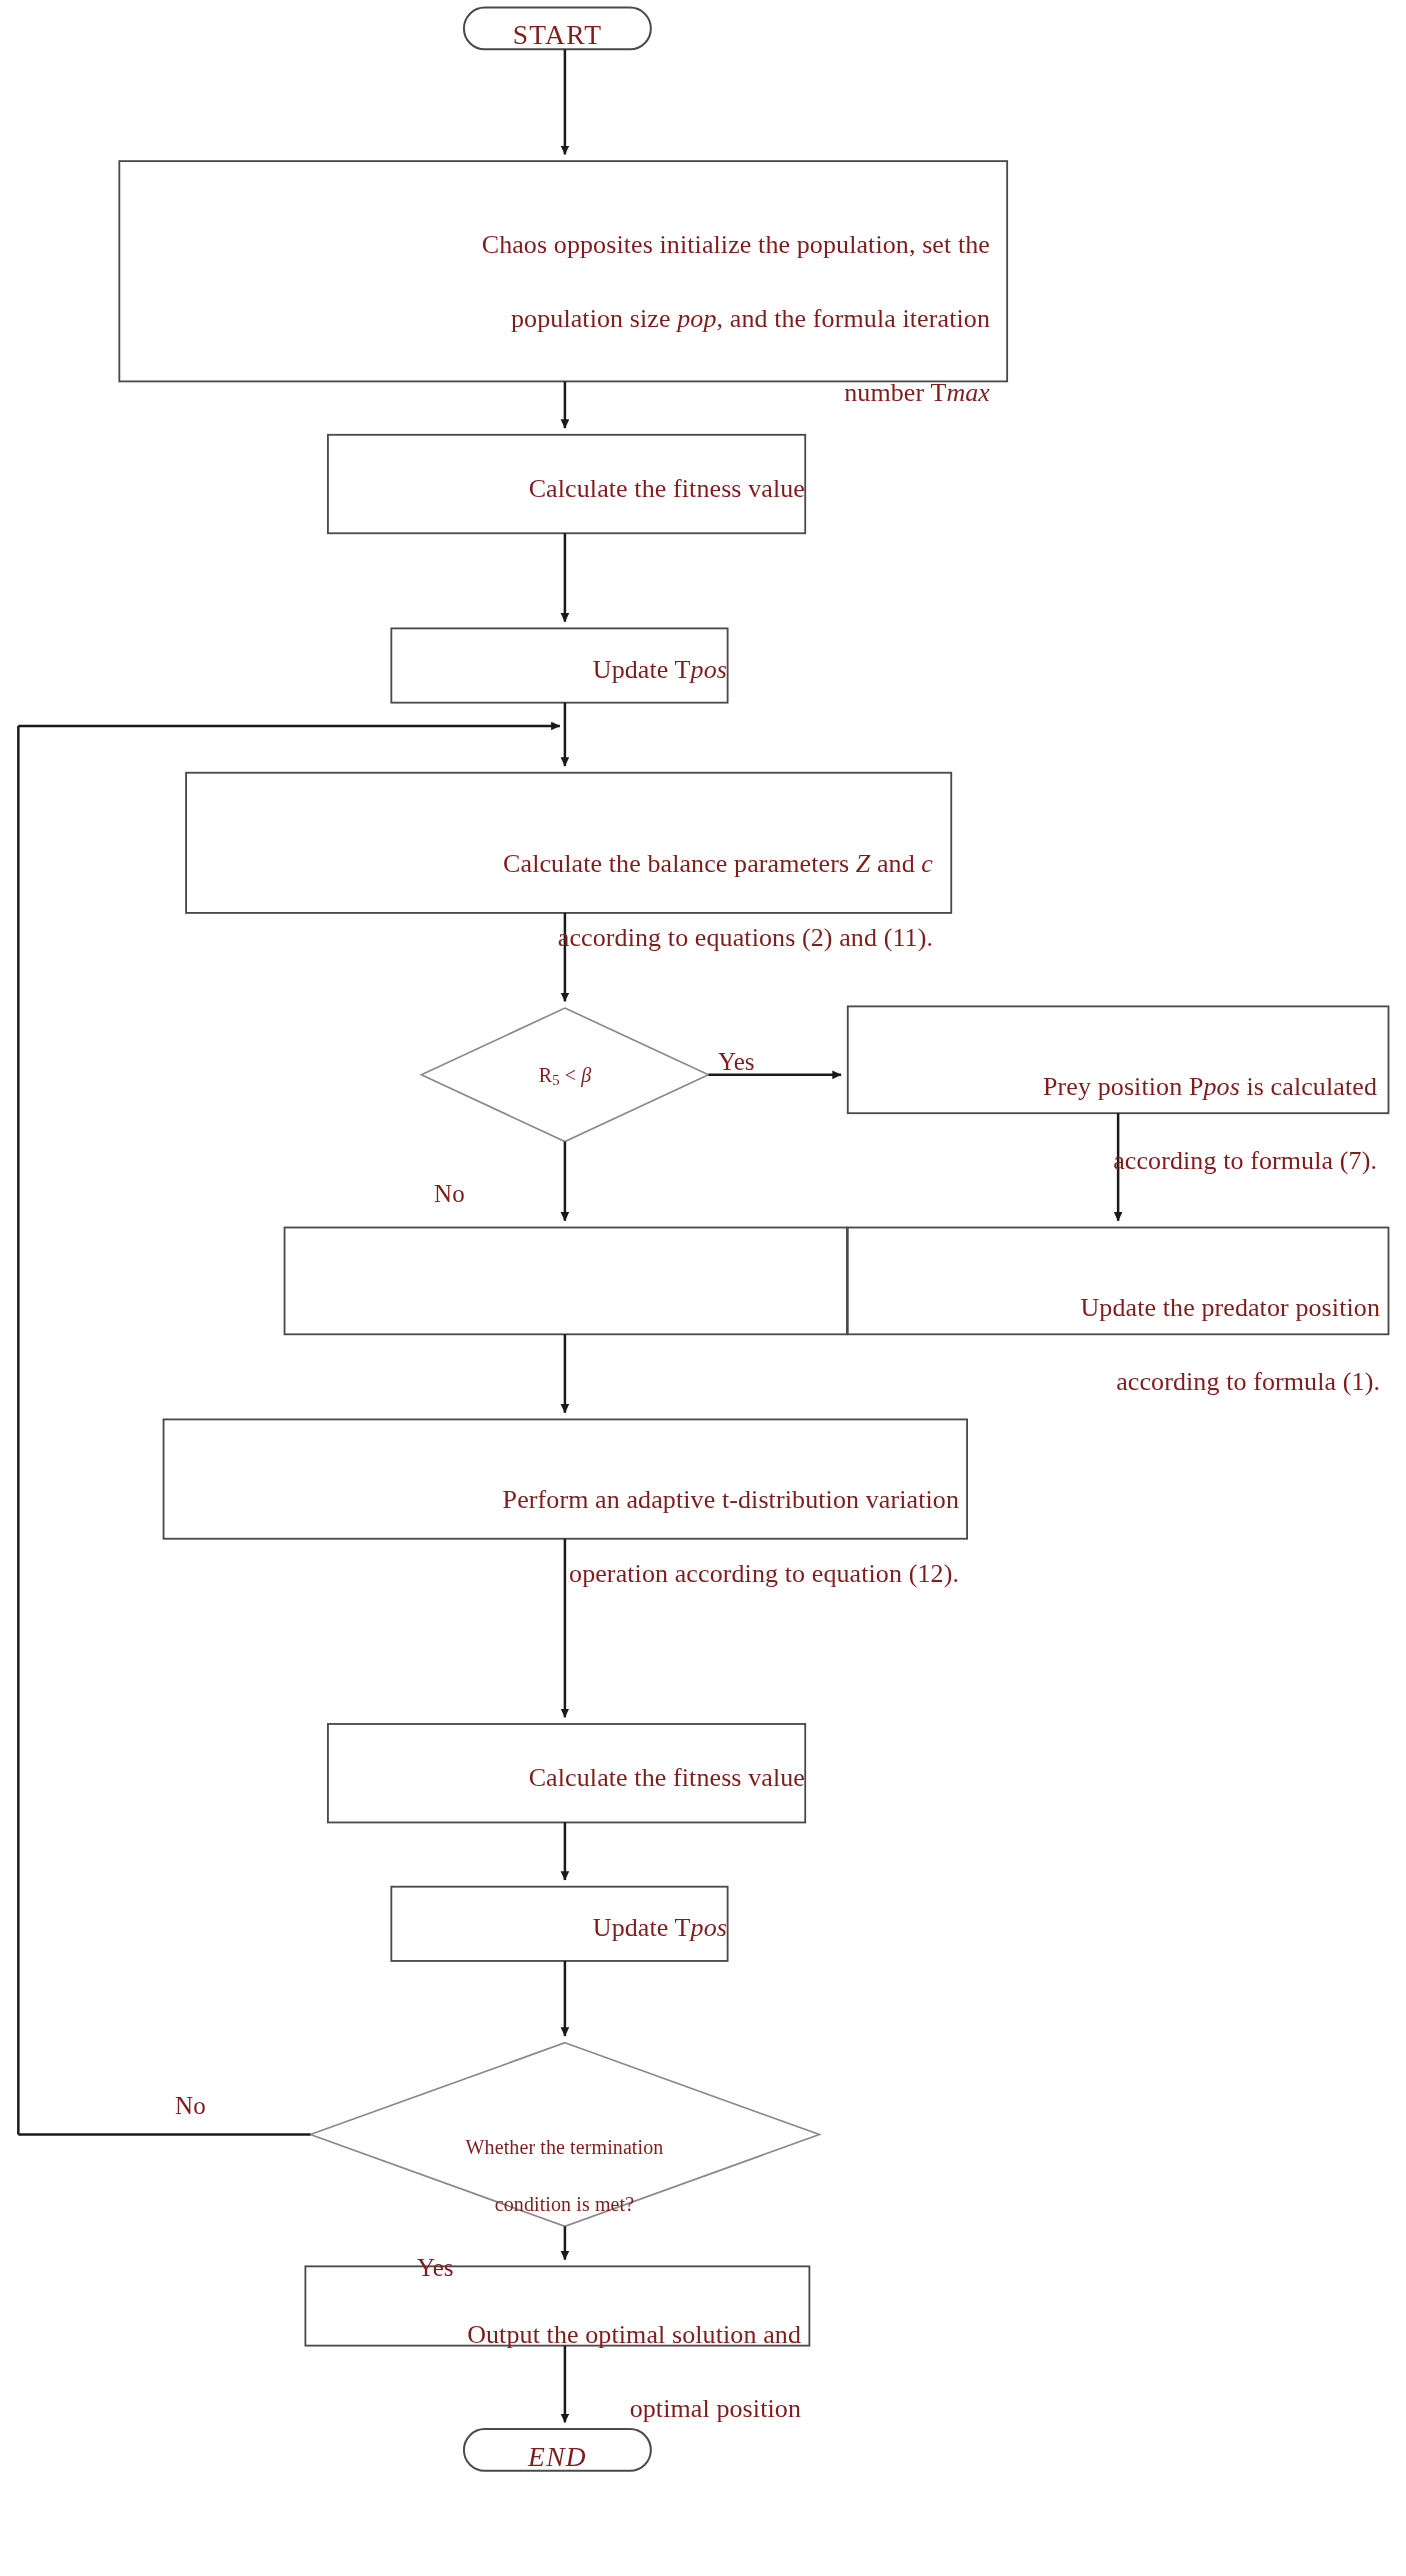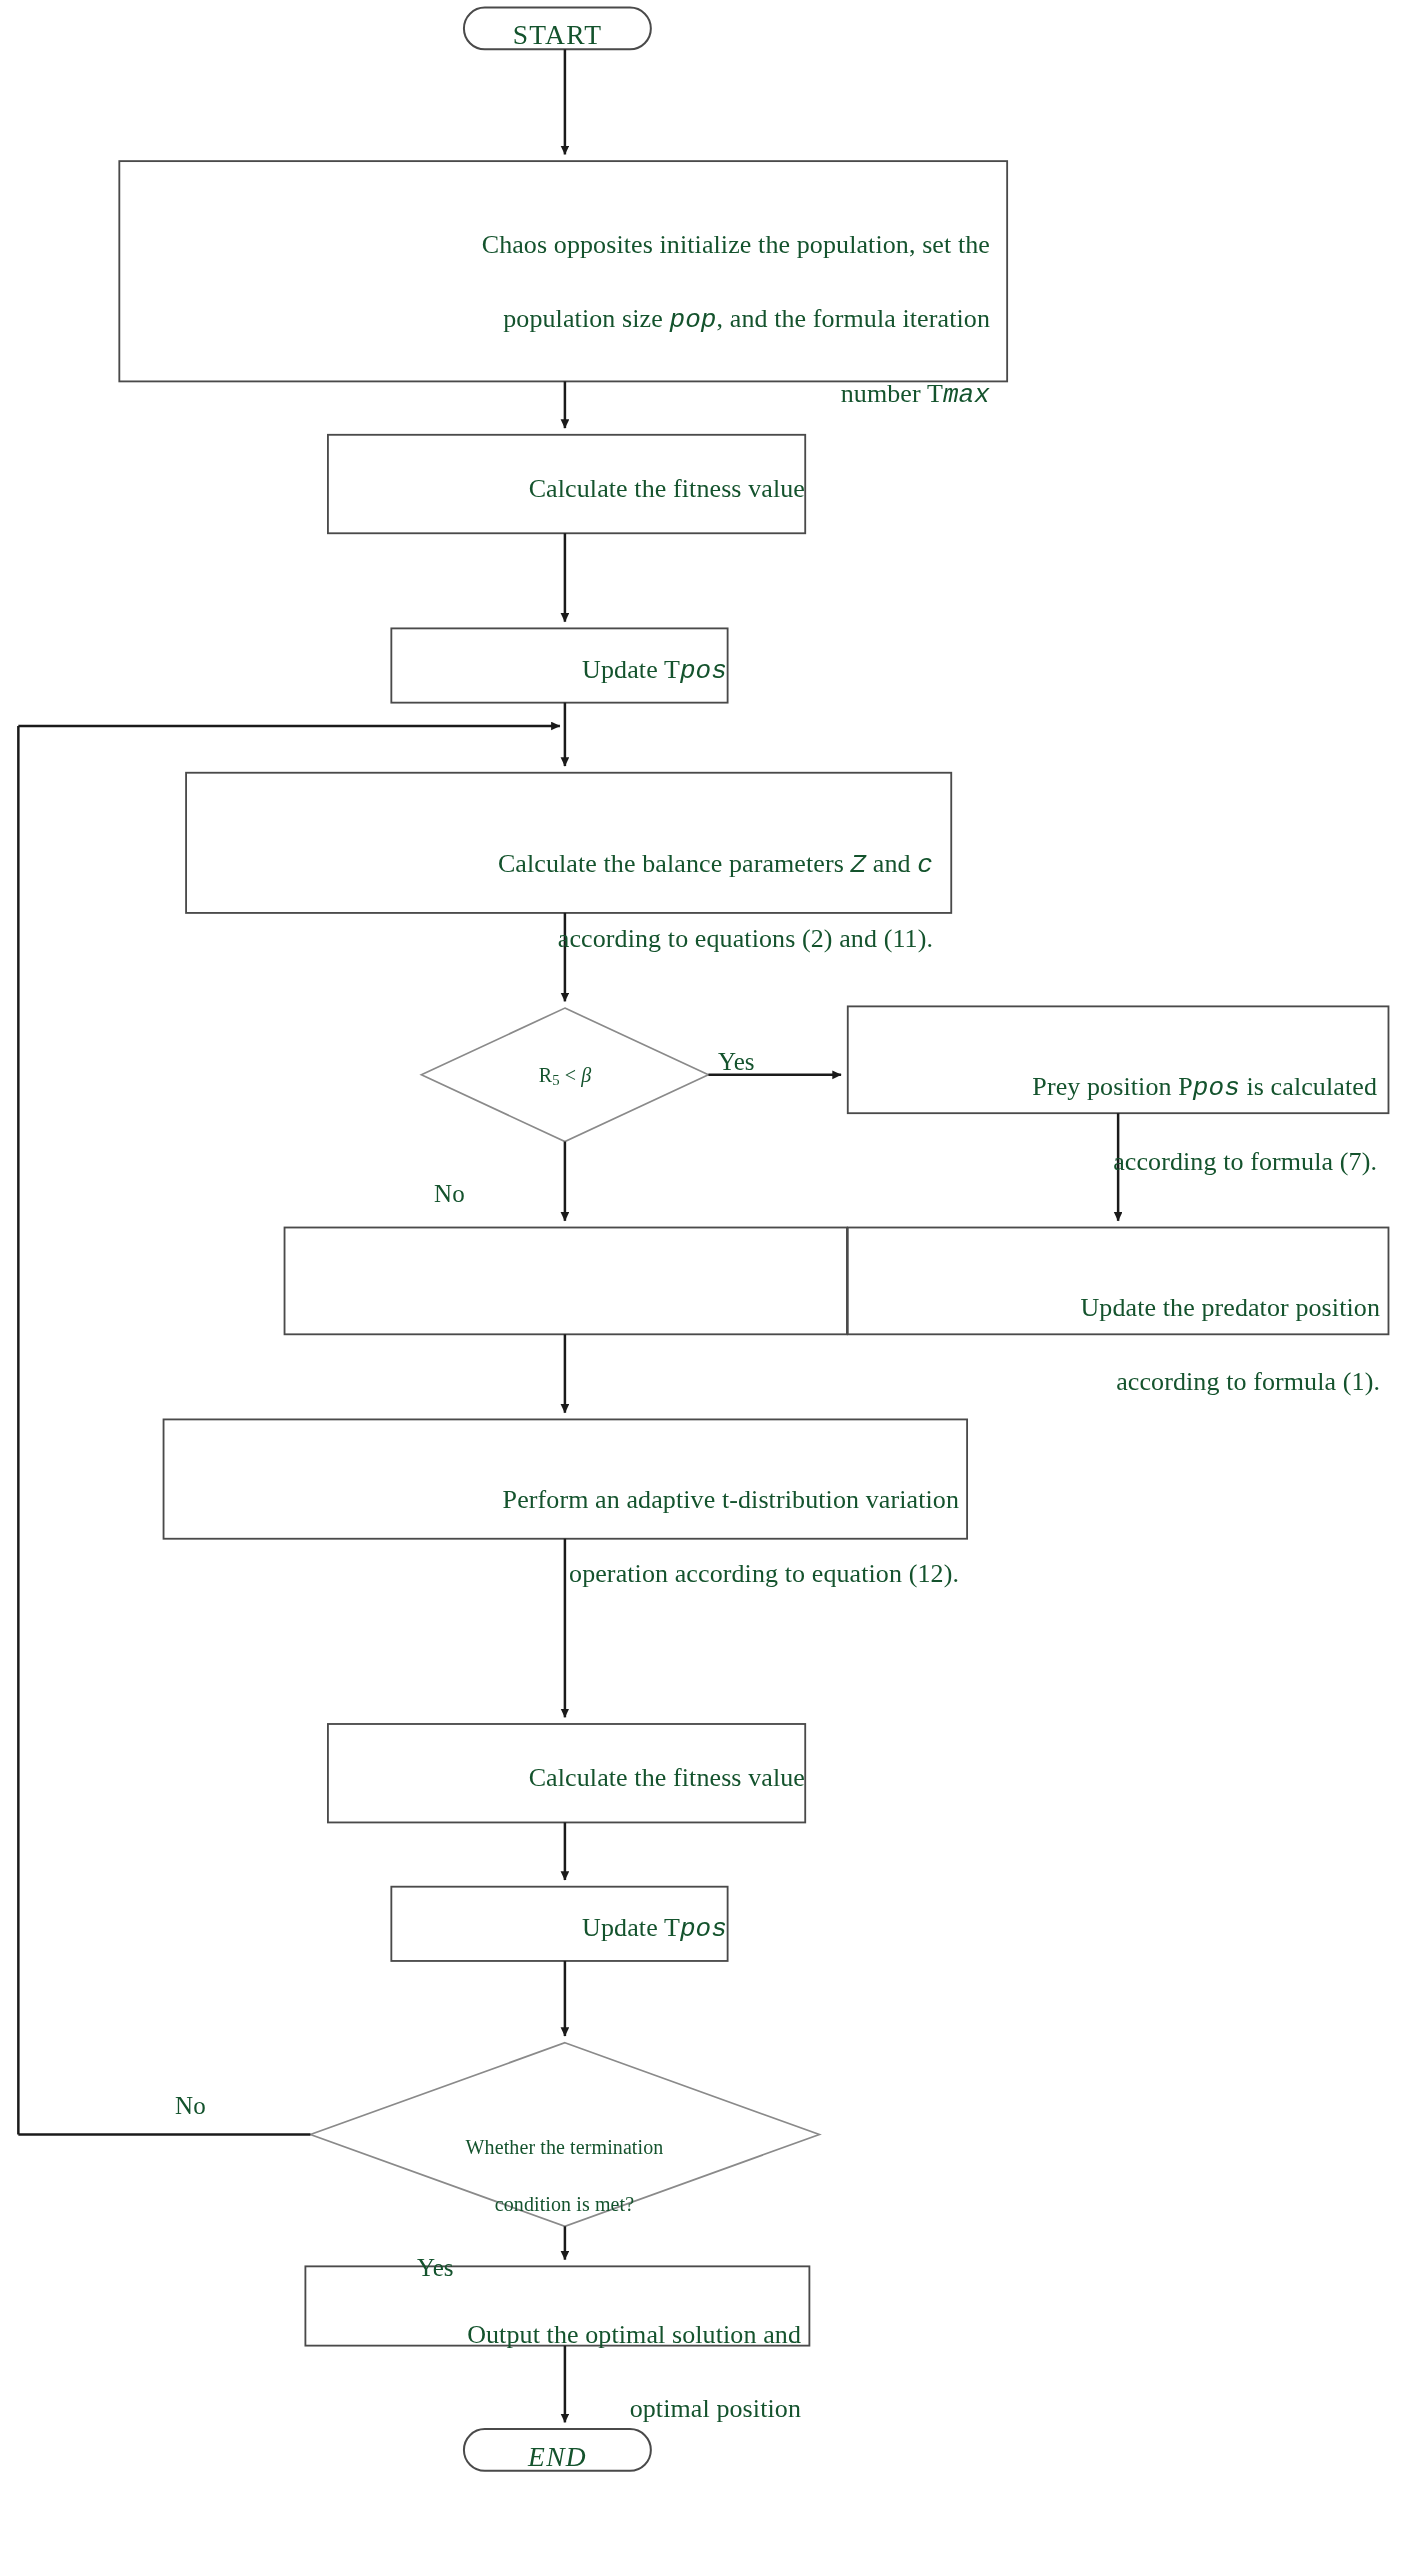--- a/index.html
+++ b/index.html
@@ -40,21 +40,21 @@
   }
   .conn {
     stroke: #1a1a1a;
     stroke-width: 3.0;
     fill: none;
   }
   
   .tx {
     position: absolute;
     text-align: center;
-    color: #14532d;
+    color: #7f1d1d;
     font-family: "Liberation Serif", "DejaVu Serif", serif;
     line-height: 1.42;
     white-space: pre-line;
     letter-spacing: 0.1px;
   }
   .node-text {
     font-size: 26px;
     text-align: right;
   }
   .terminal-text {
@@ -63,21 +63,20 @@
   }
   .edge-label {
     font-size: 25px;
     margin-top: 20px;
   }
   .diamond-text {
     font-size: 20px;
   }
   .ital {
     font-style: italic;
-    font-family: Liberation Mono, monospace;
   }
   .sub {
     font-size: 0.74em;
     vertical-align: -0.22em;
   }
   .beta {
     font-style: italic;
     font-family: "Liberation Serif", "DejaVu Serif", serif;
   }
 </style>

